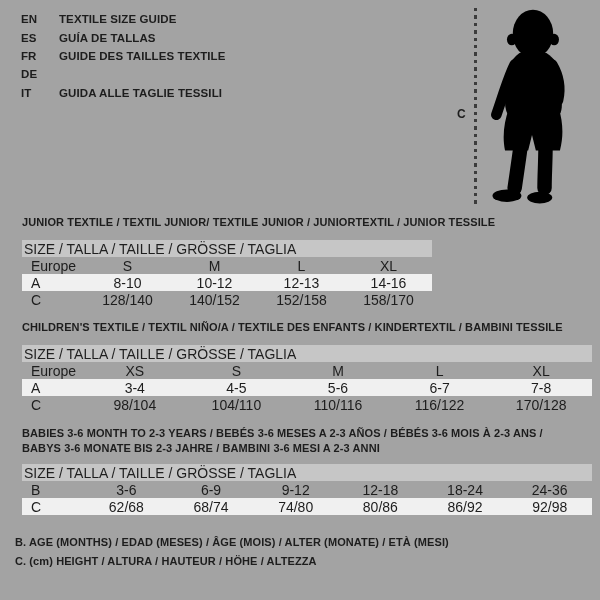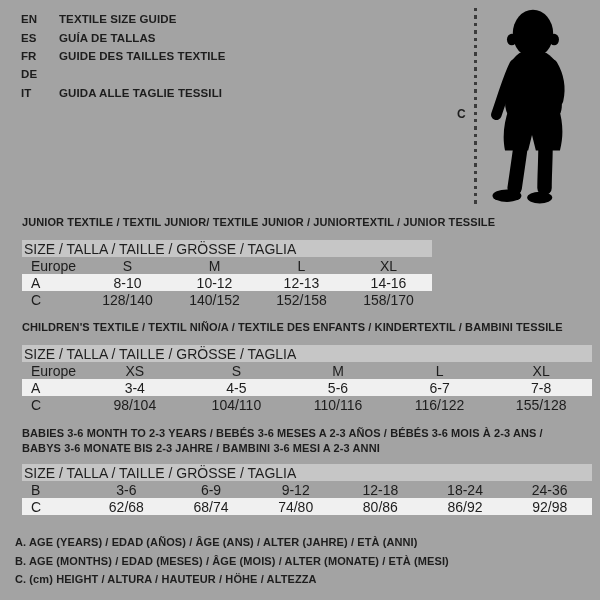--- a/index.html
+++ b/index.html
@@ -152,21 +152,21 @@
         <span class="tcell">5-6</span>
         <span class="tcell">6-7</span>
         <span class="tcell">7-8</span>
       </div>
       <div class="trow">
         <span class="tlabel">C</span>
         <span class="tcell">98/104</span>
         <span class="tcell">104/110</span>
         <span class="tcell">110/116</span>
         <span class="tcell">116/122</span>
-        <span class="tcell">155/128</span>
+        <span class="tcell">170/128</span>
       </div>
     </section>
   <section class="table-section" id="table-2">
       <div class="table-title">
         <div class="title-line">BABIES 3-6 MONTH TO 2-3 YEARS / BEBÉS 3-6 MESES A 2-3 AÑOS / BÉBÉS 3-6 MOIS À 2-3 ANS /</div>
         <div class="title-line">BABYS 3-6 MONATE BIS 2-3 JAHRE / BAMBINI 3-6 MESI A 2-3 ANNI</div>
       </div>
       <div class="size-bar">
         <span>SIZE / TALLA / TAILLE / GRÖSSE / TAGLIA</span>
       </div>
@@ -184,18 +184,17 @@
         <span class="tcell">62/68</span>
         <span class="tcell">68/74</span>
         <span class="tcell">74/80</span>
         <span class="tcell">80/86</span>
         <span class="tcell">86/92</span>
         <span class="tcell">92/98</span>
       </div>
     </section>
 
   <div class="legend" id="legend">
-      <div class="legend-line">A. AGE (YEARS) / EDAD (AÑOS) / ÂGE (ANS) / ALTER (JAHRE) / ETÀ (ANNI)</div>
       <div class="legend-line">B. AGE (MONTHS) / EDAD (MESES) / ÂGE (MOIS) / ALTER (MONATE) / ETÀ (MESI)</div>
       <div class="legend-line">C. (cm) HEIGHT / ALTURA / HAUTEUR / HÖHE / ALTEZZA</div>
     </div>
 
 </div>
 
 </body></html>

